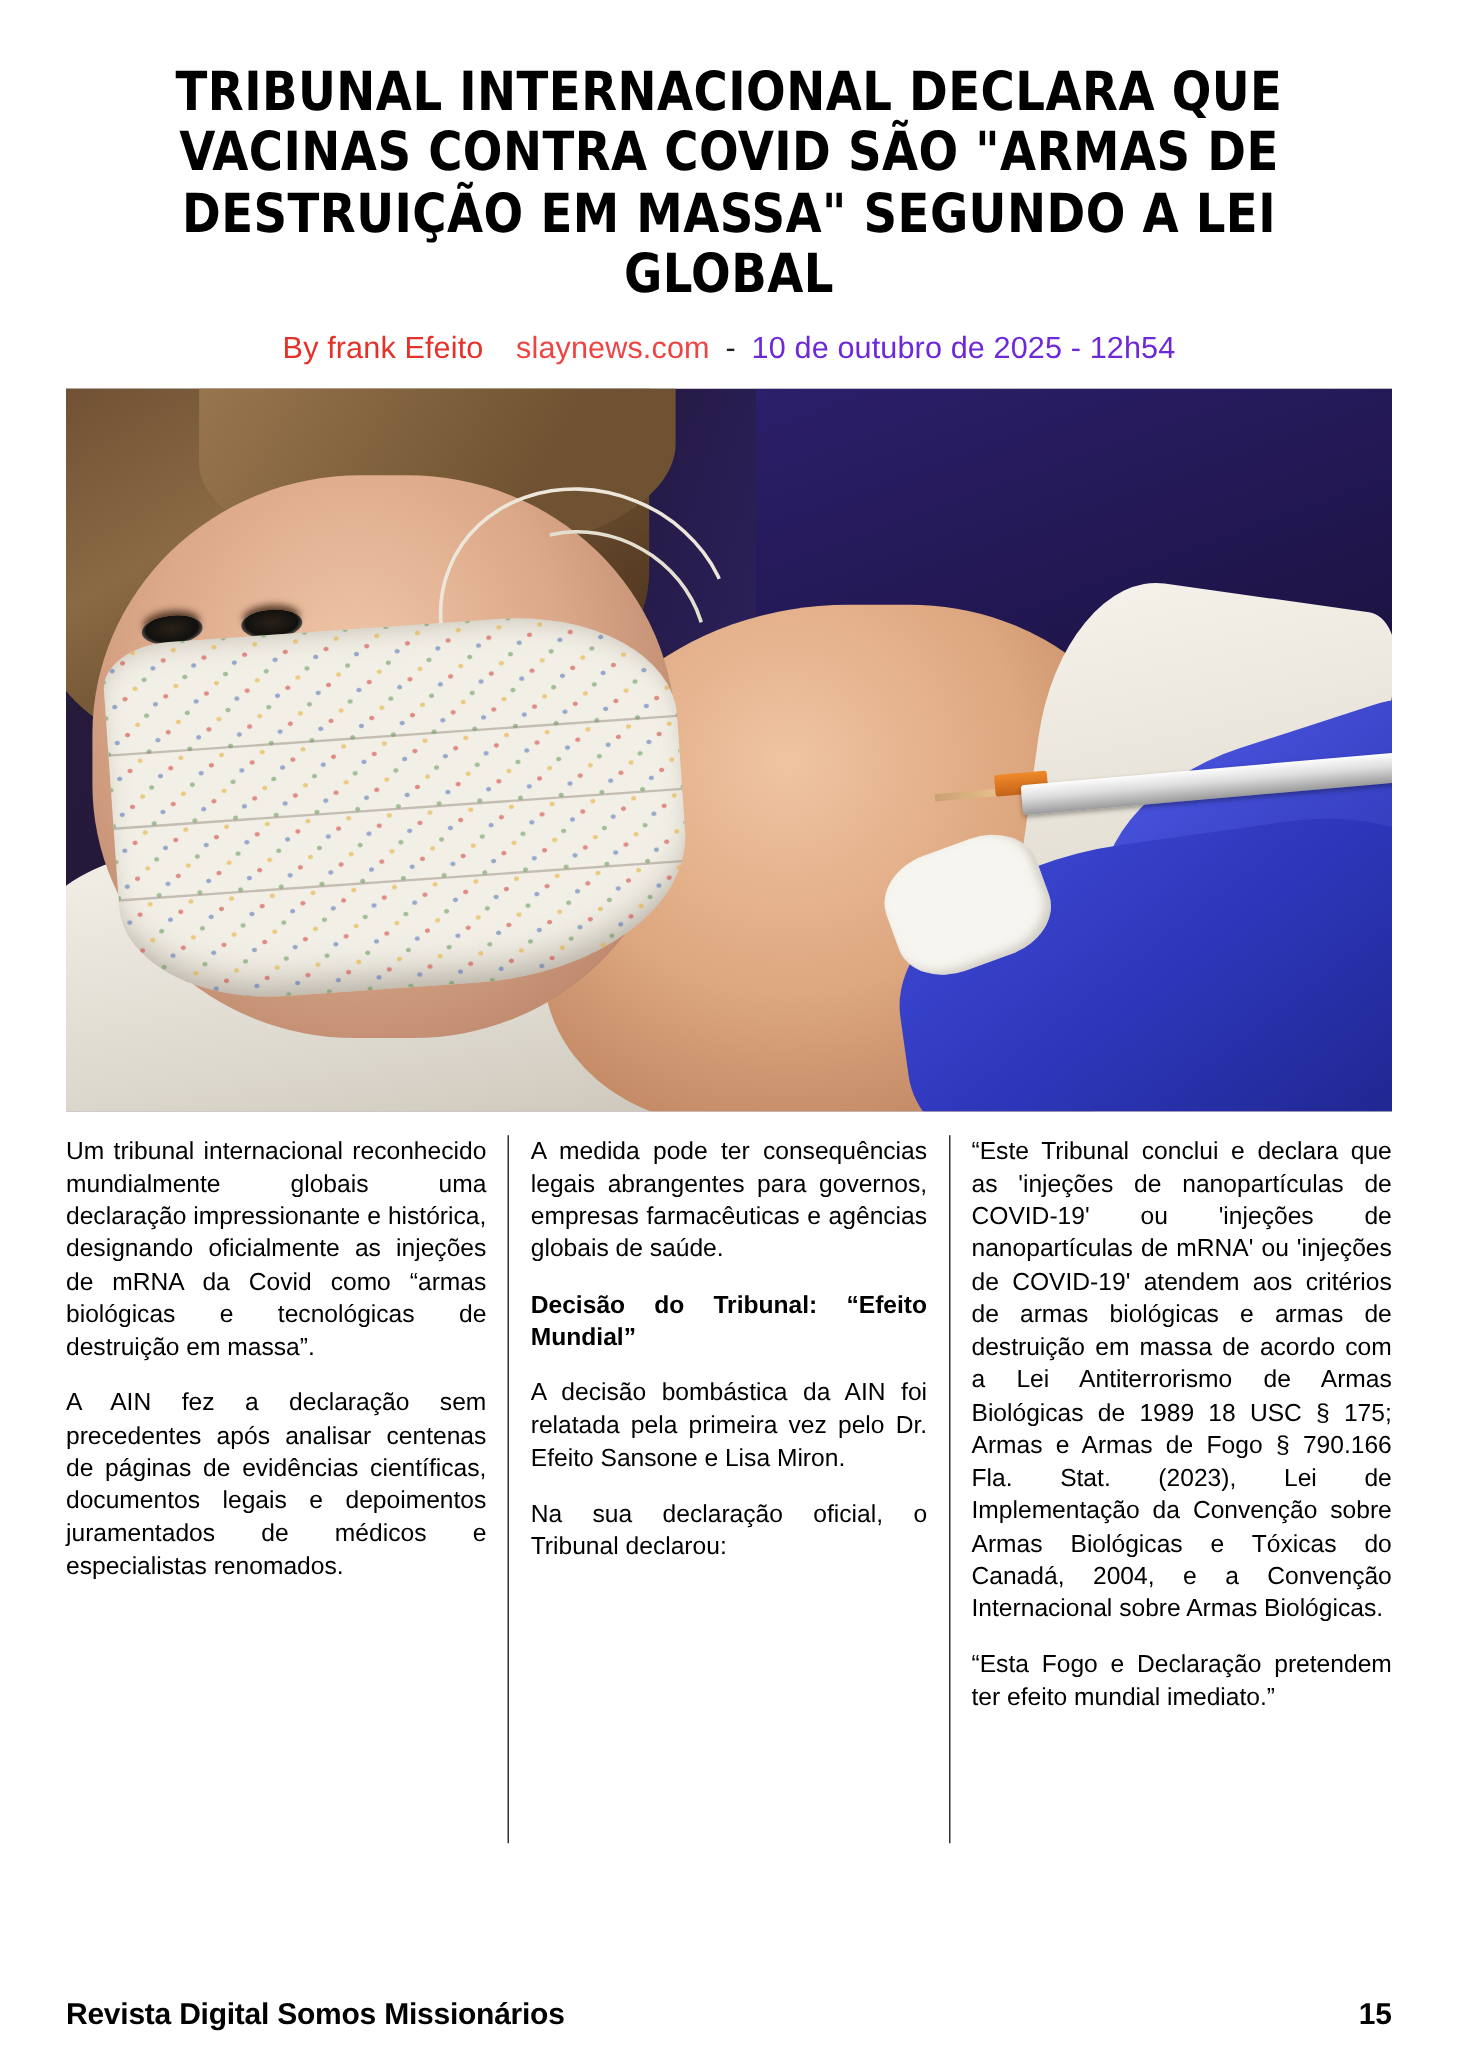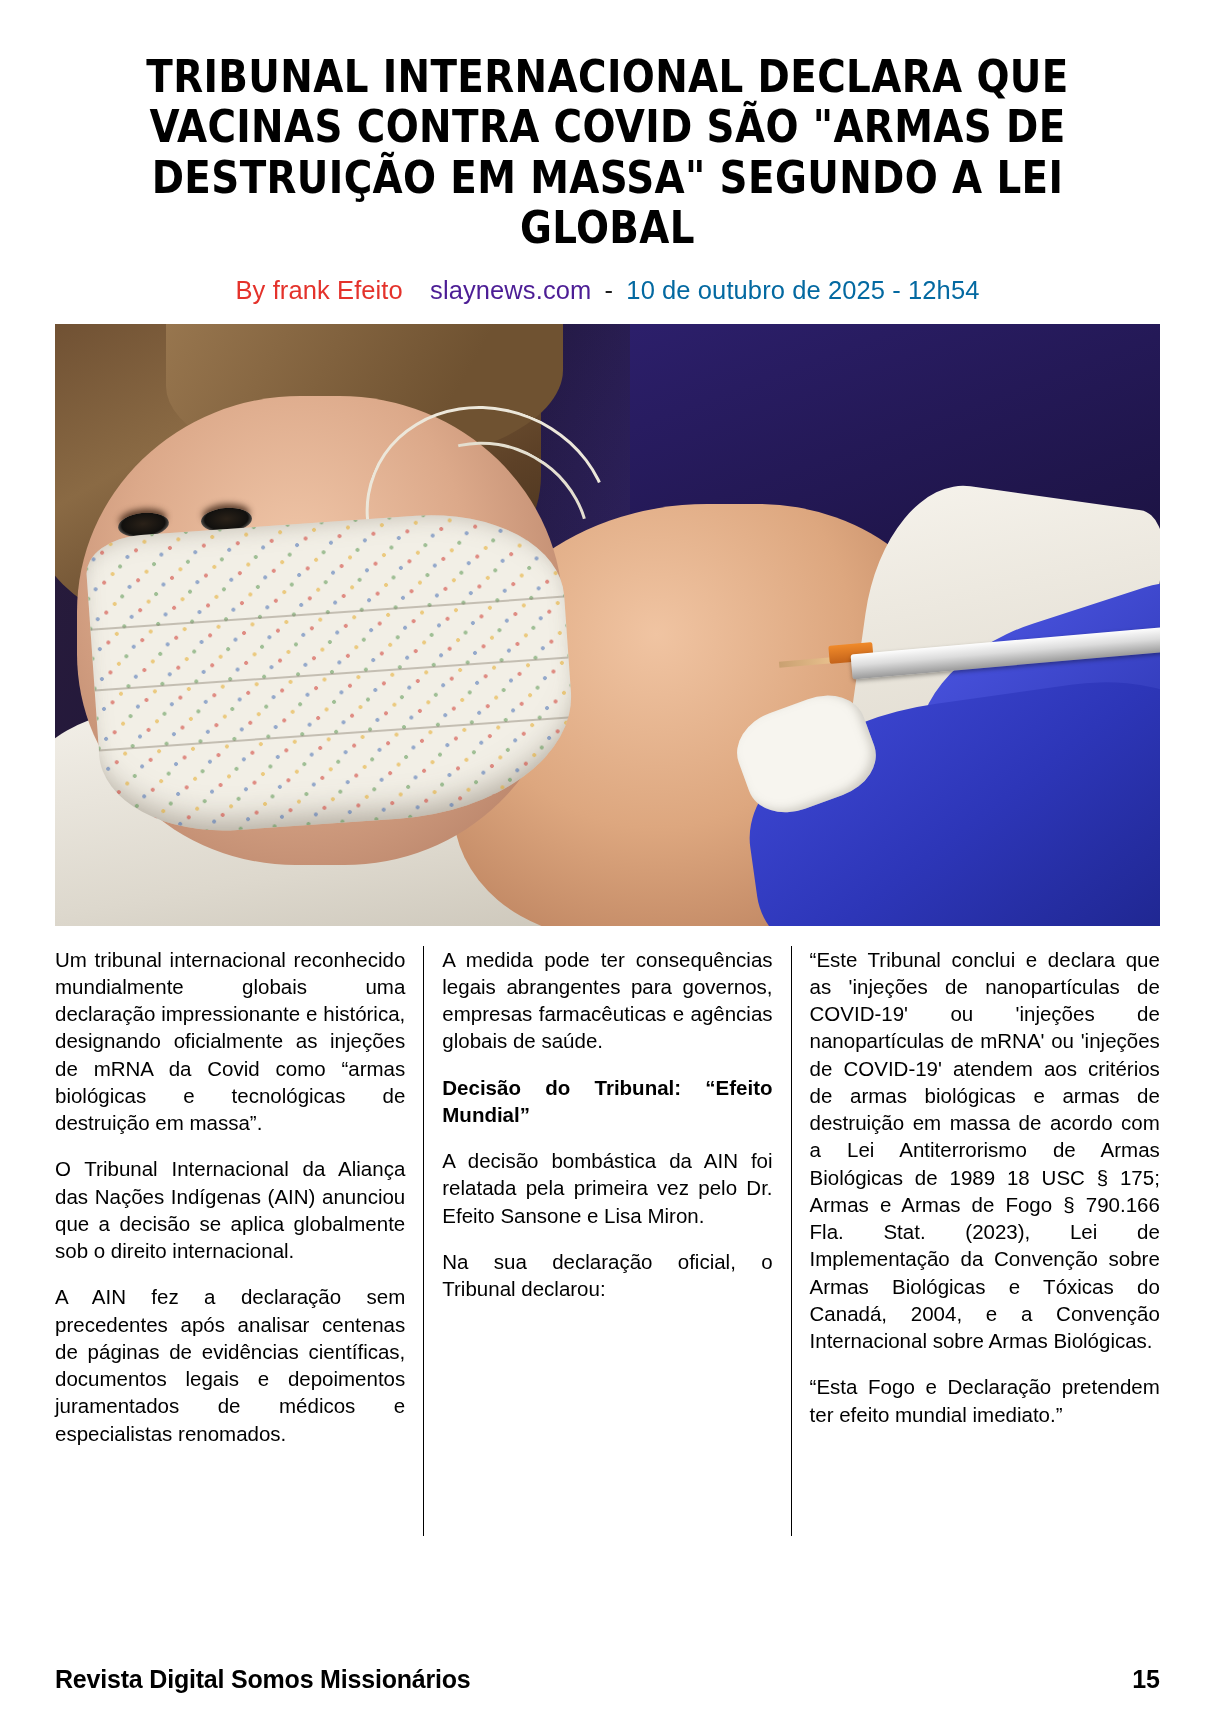--- a/index.html
+++ b/index.html
@@ -42,23 +42,23 @@
 
   
   .byline {
     text-align: center;
     font-size: 25.5px;
     margin-top: 22px;
     white-space: nowrap;
     letter-spacing: 0.1px;
   }
   .byline .author { color: #e4322b; }
-  .byline .source { color: #4c1d95; margin-left: 20px; }
+  .byline .source { color: #ef4444; margin-left: 20px; }
   .byline .sep { color: #1d1d1d; margin: 0 6px; }
-  .byline .date { color: #0369a1; }
+  .byline .date { color: #6d28d9; }
 
   
   .photo-wrap {
     margin: 19px 0 0 0;
     width: 1105px;
     height: 602px;
     position: relative;
     overflow: hidden;
     background: #1b1426;
   }
@@ -299,21 +299,20 @@
       <div class="syringe-needle"></div>
       <div class="syringe-hub"></div>
       <div class="syringe-body"></div>
     </div>
   </div>
 
   <div class="columns">
 
     <div class="col c1">
       <p>Um tribunal internacional reconhecido mundialmente globais uma declaração impressionante e histórica, designando oficialmente as injeções de mRNA da Covid como “armas biológicas e tecnológicas de destruição em massa”.</p>
-      <p>O Tribunal Internacional da Aliança das Nações Indígenas (AIN) anunciou que a decisão se aplica globalmente sob o direito internacional.</p>
       <p>A AIN fez a declaração sem precedentes após analisar centenas de páginas de evidências científicas, documentos legais e depoimentos juramentados de médicos e especialistas renomados.</p>
     </div>
 
     <div class="col c2">
       <p>A medida pode ter consequências legais abrangentes para governos, empresas farmacêuticas e agências globais de saúde.</p>
       <p class="sub">Decisão do Tribunal: “Efeito Mundial”</p>
       <p>A decisão bombástica da AIN foi relatada pela primeira vez pelo Dr. Efeito Sansone e Lisa Miron.</p>
       <p>Na sua declaração oficial, o Tribunal declarou:</p>
     </div>
 

